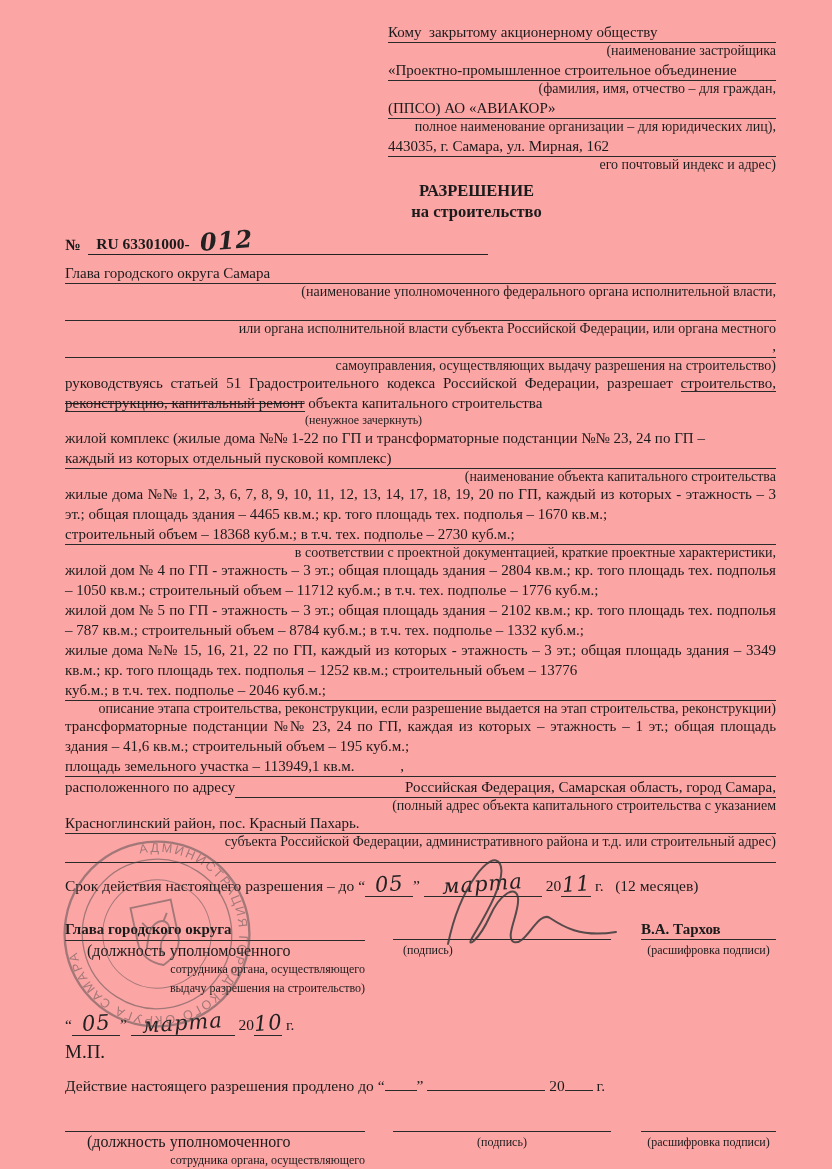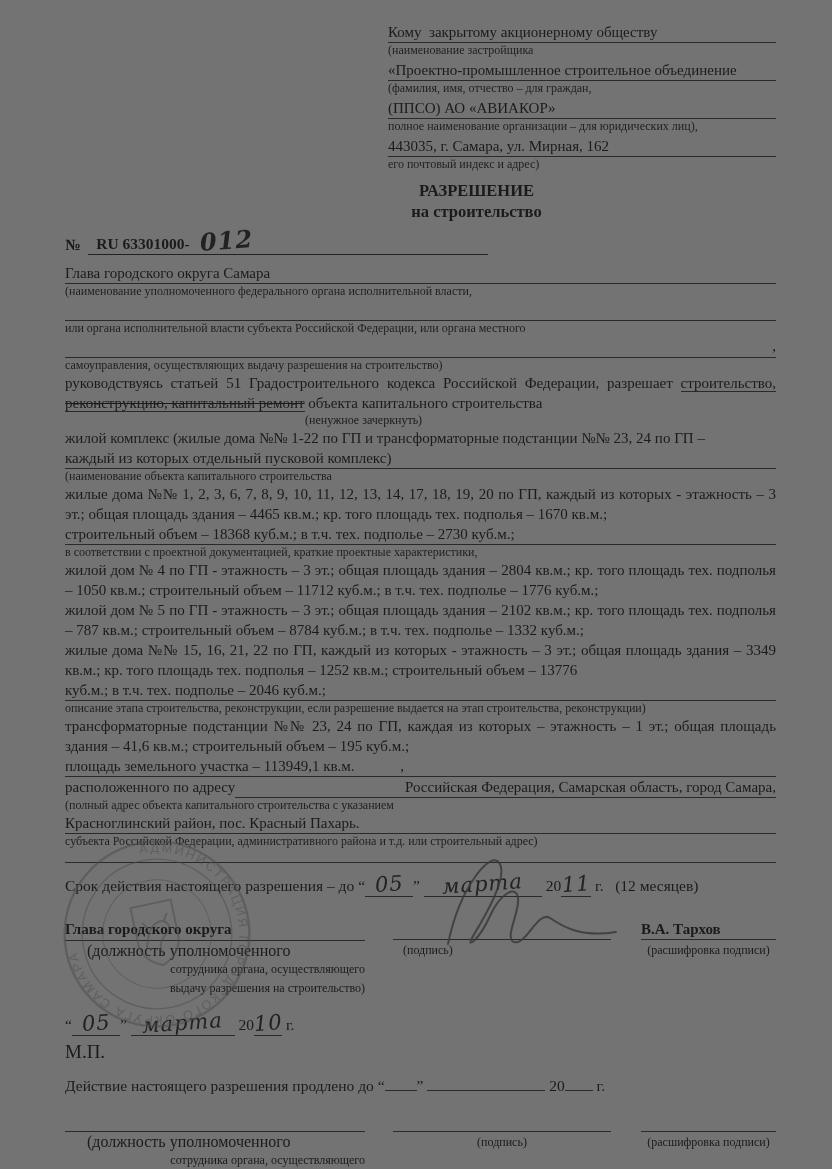--- a/index.html
+++ b/index.html
@@ -1,26 +1,26 @@
 <!DOCTYPE html>
 <html><head>
 <meta charset="utf-8">
 <style>
   * { margin:0; padding:0; box-sizing:border-box; }
   html,body { background:#fff; }
   .page {
     position:relative; width:832px; height:1169px; margin:0 auto;
-    background:#737373; color:#1b1b1b;
+    background:#fca5a5; color:#1b1b1b;
     font-family:"Liberation Serif", serif;
     font-size:15px; line-height:20px; overflow:hidden;
   }
   .content { position:absolute; left:65px; right:56px; top:0; }
   .u  { border-bottom:1.3px solid #2a2a2a; }
   .uline { border-bottom:1.3px solid #2a2a2a; }
-  .hint { font-size:12px; line-height:15px; text-align:left; color:#1f1f1f; }
+  .hint { font-size:14px; line-height:15px; text-align:right; color:#1f1f1f; }
   .hint-left { font-size:12px; line-height:15px; text-align:left; padding-left:240px; }
   .bold { font-weight:bold; }
   .hw {
     font-family:"DejaVu Serif", serif; font-style:italic; font-size:21px;
     line-height:18px; display:inline-block; transform:rotate(-4deg);
     color:#222; letter-spacing:1px;
   }
   
   .hdr { margin-left:323px; padding-top:20px; }
   .hdr-line { border-bottom:1.3px solid #2a2a2a; padding-top:2px; white-space:nowrap; }

